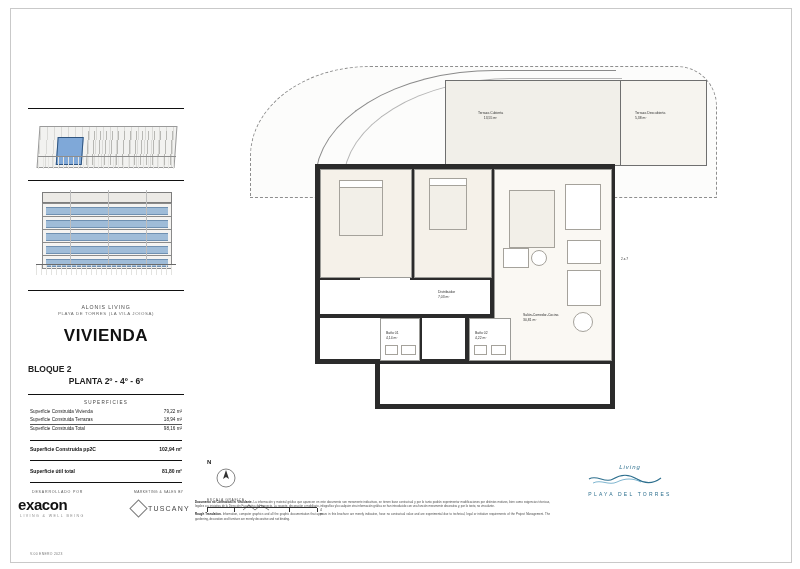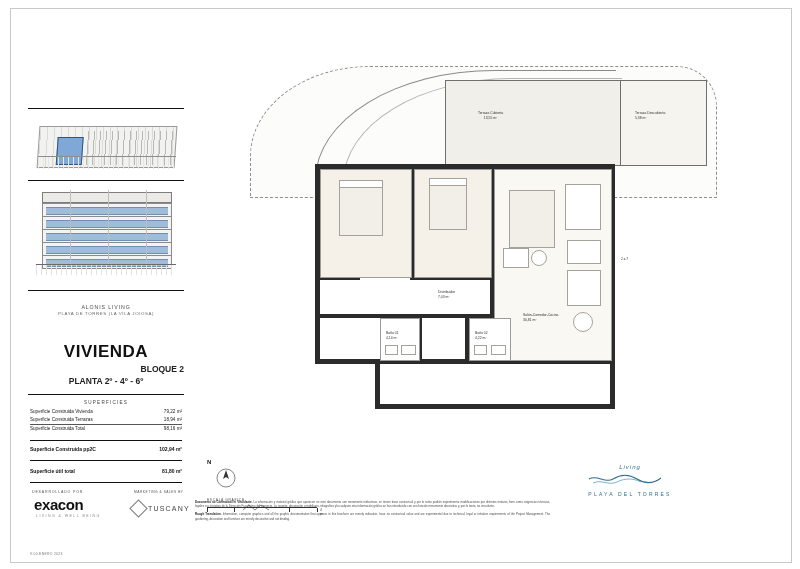--- a/index.html
+++ b/index.html
@@ -82,28 +82,28 @@
     position:absolute;top:0;width:1px;height:74px;background:#bdbdbd;
   }
   
   .brand-block{
     position:absolute;left:14px;top:292px;width:156px;text-align:center;
   }
   .brand-name{font-size:5.2px;letter-spacing:.9px;color:#4a4a4a;}
   .brand-sub{font-size:4.4px;letter-spacing:.6px;color:#6a6a6a;margin-top:1px;}
   .title-vivienda{
     position:absolute;left:14px;top:314px;width:156px;text-align:center;
-    font-size:17px;font-weight:bold;letter-spacing:.5px;color:#111;margin-top:16px;
+    font-size:17px;font-weight:bold;letter-spacing:.5px;color:#111;
   }
   .title-code{
     position:absolute;left:14px;top:334px;width:156px;text-align:center;
     font-size:13.5px;font-weight:bold;letter-spacing:.2px;color:#111;
   }
   .title-bloque{
-    position:absolute;left:14px;top:352px;width:156px;text-align:right;
+    position:absolute;left:14px;top:352px;width:156px;text-align:left;
     font-size:8.5px;font-weight:bold;color:#222;
   }
   .title-planta{
     position:absolute;left:14px;top:364px;width:156px;text-align:center;
     font-size:8.5px;font-weight:bold;color:#222;
   }
   
   .surf-head{
     position:absolute;left:14px;top:388px;width:156px;text-align:center;
     font-size:4.6px;letter-spacing:1.2px;color:#444;
@@ -125,21 +125,21 @@
   .surf-big{
     position:absolute;left:16px;width:152px;
     display:flex;justify-content:space-between;
     font-size:5px;font-weight:bold;color:#111;
   }
   
   .dev-label{
     position:absolute;left:18px;top:478px;font-size:3.6px;letter-spacing:.8px;color:#555;
   }
   .exacon{
-    position:absolute;left:20px;top:484px;width:92px;
+    position:absolute;left:4px;top:484px;width:92px;
   }
   .exacon-name{
     font-size:15px;font-weight:bold;letter-spacing:-.4px;color:#111;
   }
   .exacon-sub{
     font-size:3.6px;letter-spacing:1.4px;color:#8a8a8a;margin-top:1px;margin-left:2px;
   }
   .mkt-label{
     position:absolute;left:120px;top:478px;font-size:3.3px;letter-spacing:.5px;color:#555;
   }

